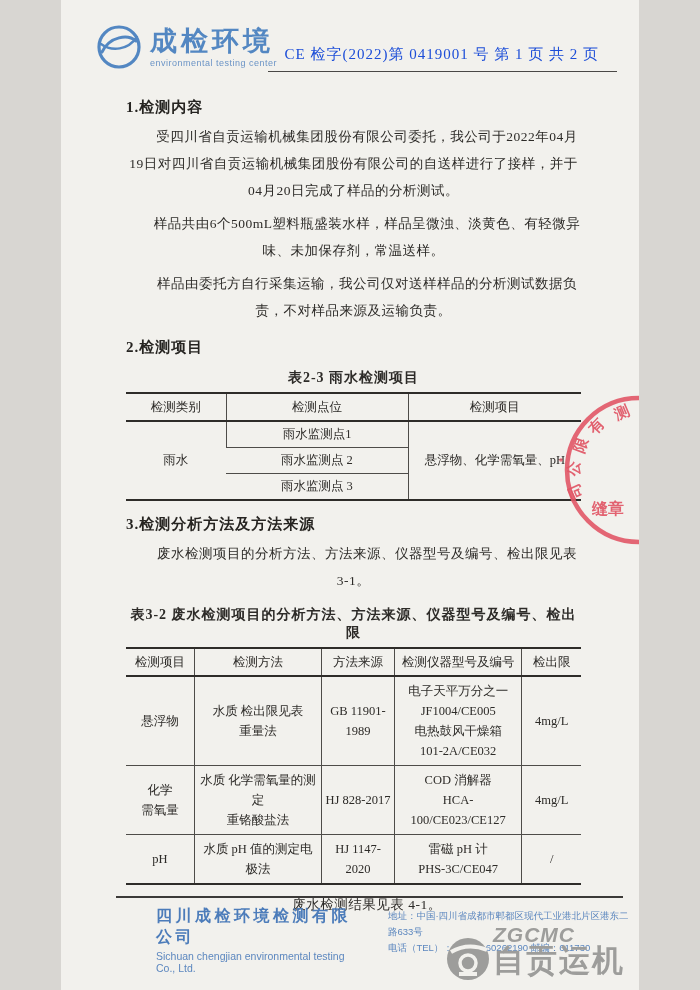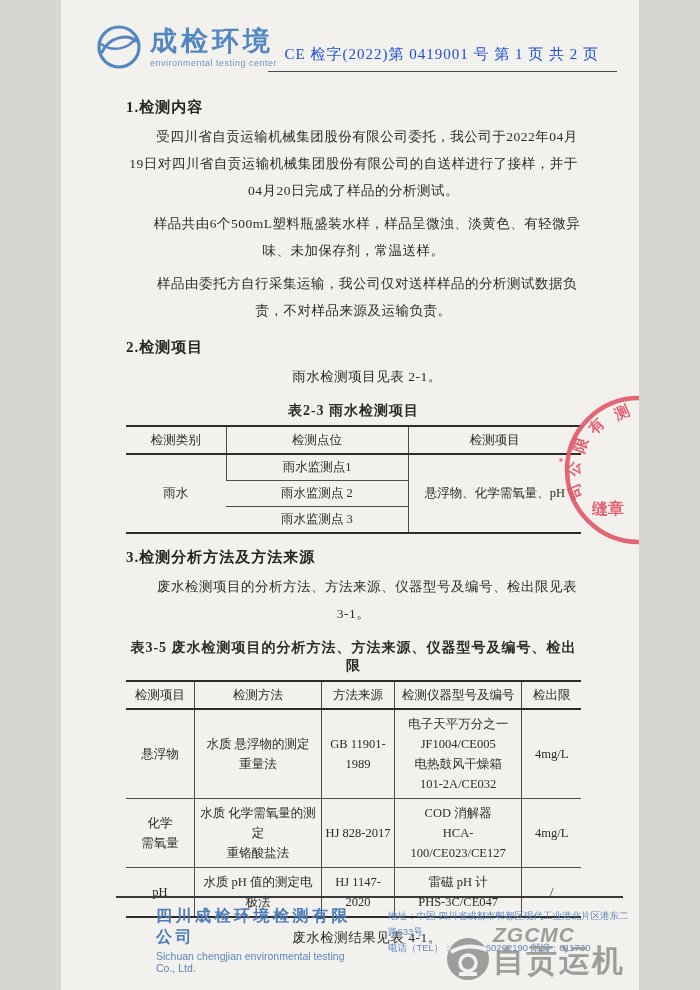--- a/index.html
+++ b/index.html
@@ -87,21 +87,20 @@
   </div>
 
   <div class="content">
 
     <div class="sec-title">1.检测内容</div>
     <p class="para">受四川省自贡运输机械集团股份有限公司委托，我公司于2022年04月19日对四川省自贡运输机械集团股份有限公司的自送样进行了接样，并于04月20日完成了样品的分析测试。</p>
     <p class="para">样品共由6个500mL塑料瓶盛装水样，样品呈微浊、淡黄色、有轻微异味、未加保存剂，常温送样。</p>
     <p class="para">样品由委托方自行采集运输，我公司仅对送样样品的分析测试数据负责，不对样品来源及运输负责。</p>
 
     <div class="sec-title">2.检测项目</div>
-    <p class="para">雨水检测项目见表 2-1。</p>
 
     <div class="table-caption">表2-3 雨水检测项目</div>
     <table class="t21">
       <colgroup>
           <col style="width:22%">
           <col style="width:40%">
           <col style="width:38%">
         </colgroup>
       <thead>
         <tr>
@@ -121,42 +120,42 @@
         </tr>
         <tr>
           <td>雨水监测点 3</td>
         </tr>
       </tbody>
     </table>
 
     <div class="sec-title">3.检测分析方法及方法来源</div>
     <p class="para">废水检测项目的分析方法、方法来源、仪器型号及编号、检出限见表 3-1。</p>
 
-    <div class="table-caption">表3-5 废水检测项目的分析方法、方法来源、仪器型号及编号、检出限</div>
+    <div class="table-caption">表3-2 废水检测项目的分析方法、方法来源、仪器型号及编号、检出限</div>
     <table class="t31">
       <colgroup>
           <col style="width:15%">
           <col style="width:28%">
           <col style="width:16%">
           <col style="width:28%">
           <col style="width:13%">
         </colgroup>
       <thead>
         <tr>
           <th>检测项目</th>
           <th>检测方法</th>
           <th>方法来源</th>
           <th>检测仪器型号及编号</th>
           <th>检出限</th>
         </tr>
       </thead>
       <tbody>
         <tr>
           <td class="multiline">悬浮物</td>
-          <td class="multiline">水质 悬浮物的测定
+          <td class="multiline">水质 检出限见表
 重量法</td>
           <td>GB 11901-1989</td>
           <td class="multiline">电子天平万分之一
 JF1004/CE005
 电热鼓风干燥箱
 101-2A/CE032</td>
           <td>4mg/L</td>
         </tr>
         <tr>
           <td class="multiline">化学

